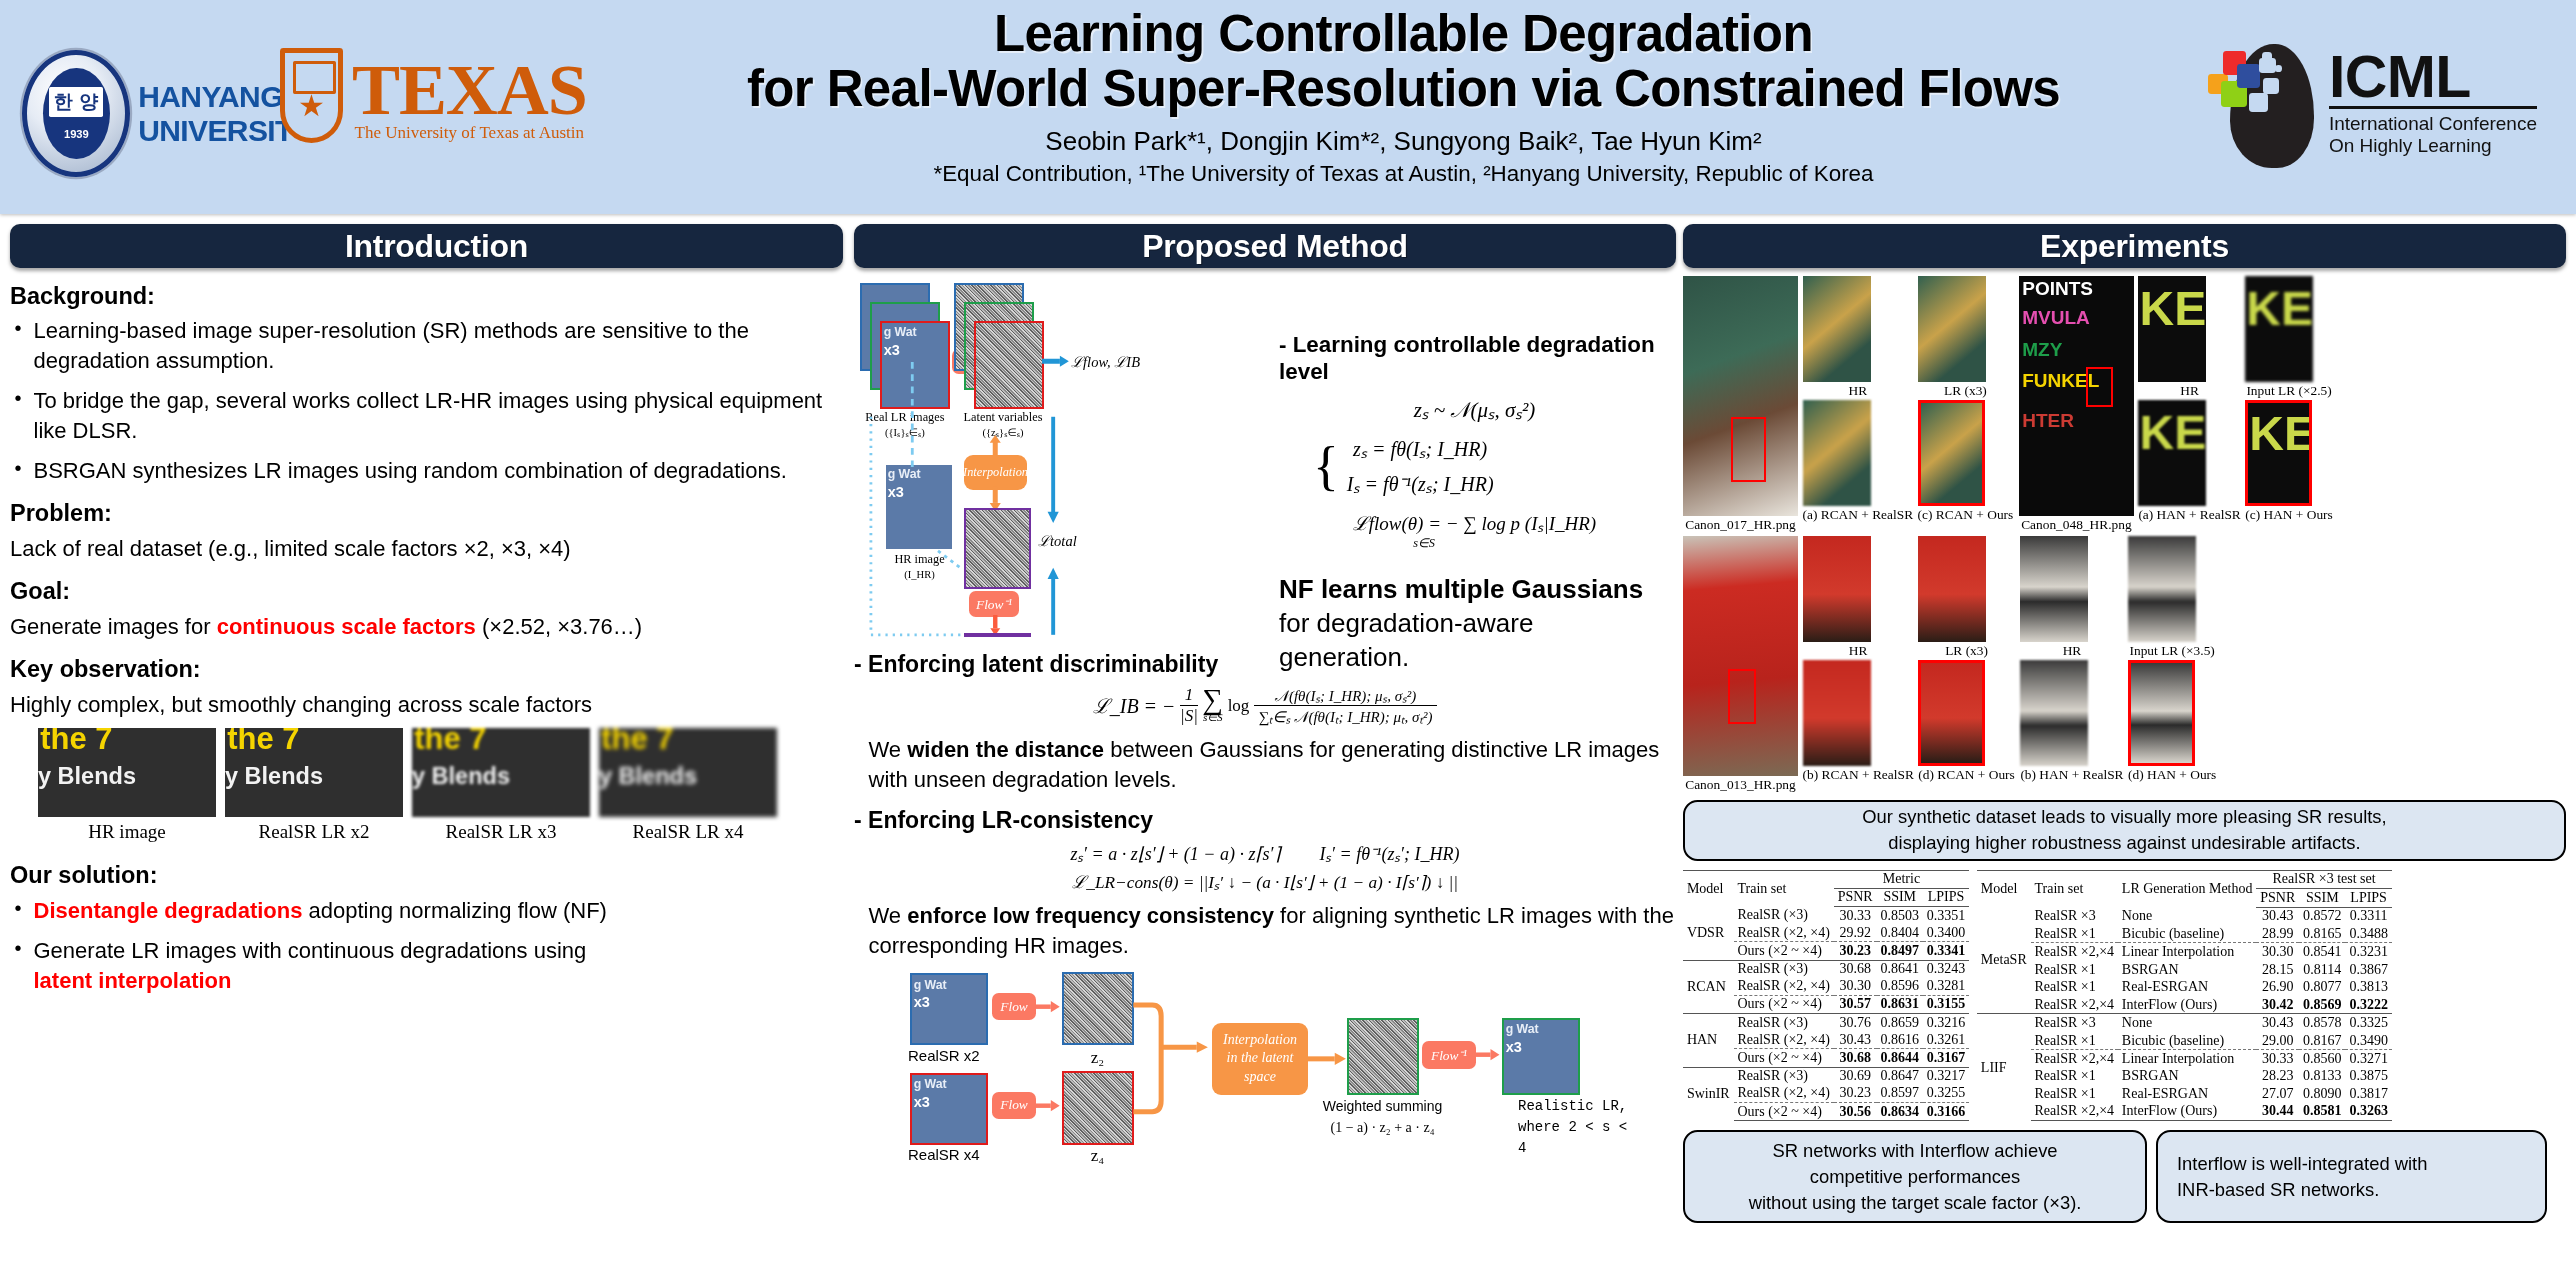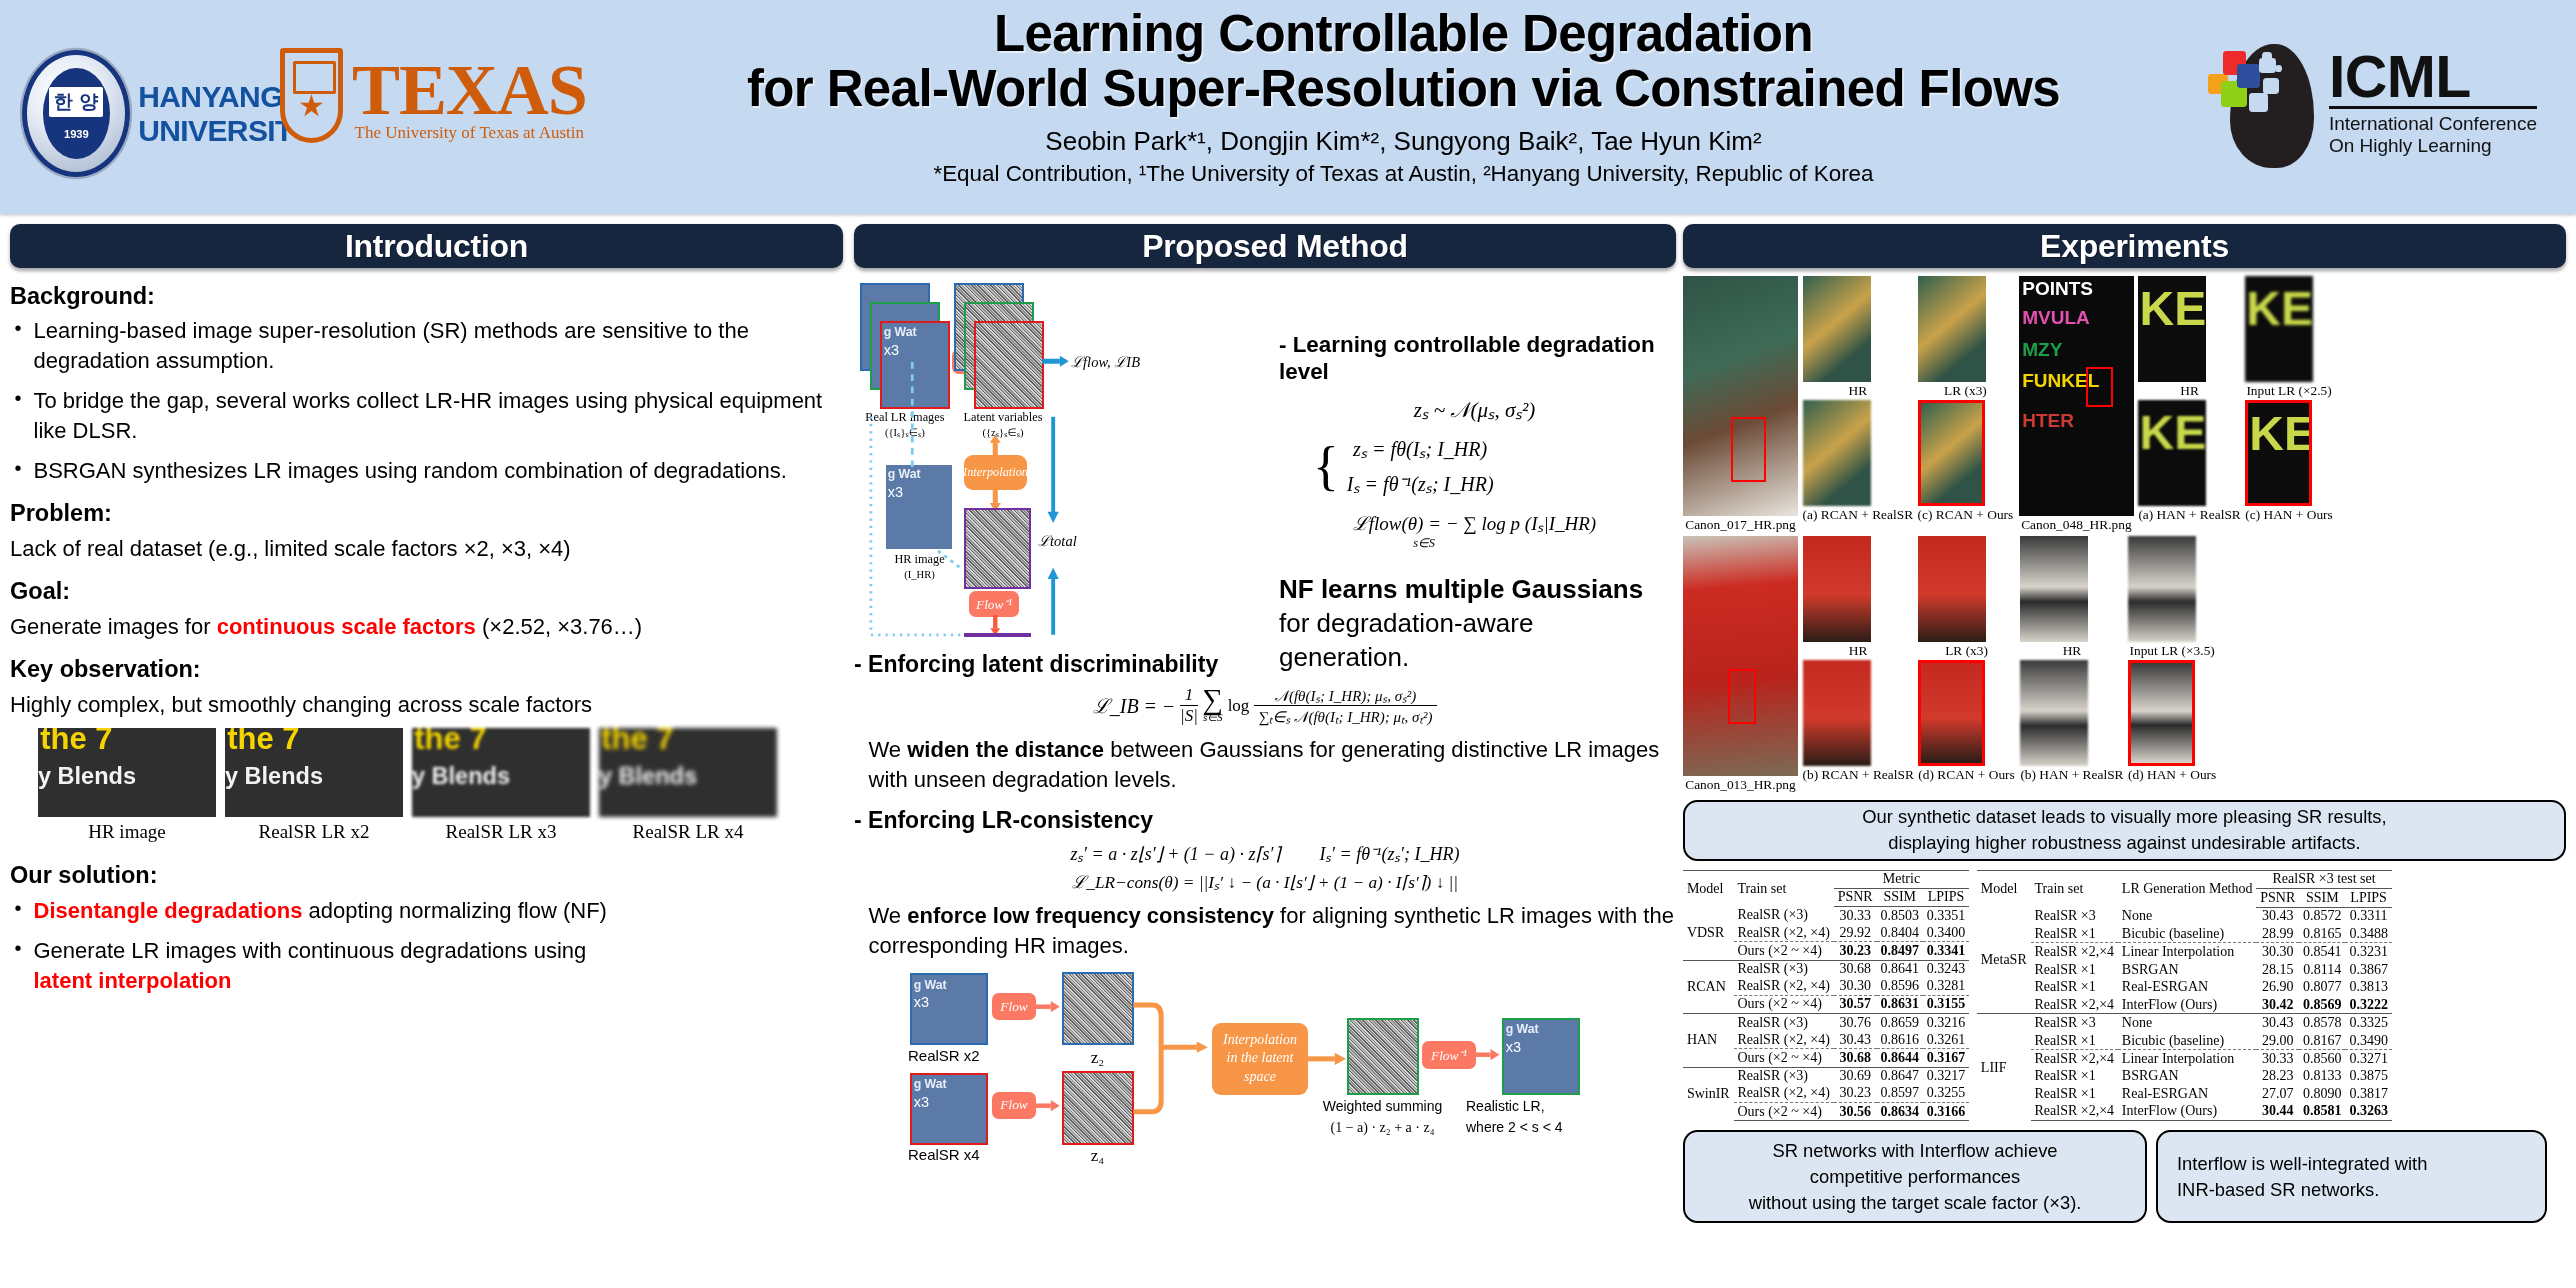--- a/index.html
+++ b/index.html
@@ -65,21 +65,21 @@
   .strip-img .wtxt{position:absolute;left:0px;top:35px;color:#f2f2f2;font-size:23.5px;font-weight:bold;white-space:nowrap;}
   .strip-cap{text-align:center;font-family:"Liberation Serif",serif;font-size:19px;margin-top:4.5px;}
   .b1{filter:blur(0px);} .b2{filter:blur(0.7px);} .b3{filter:blur(1.5px);} .b4{filter:blur(2.3px);}
 
   
   #diagram1{position:relative;width:414px;height:369px;margin-top:9px;}
   .imgbox{position:absolute;background:#5b7aa8;border:2.8px solid #2b6cb0;overflow:hidden;}
   .noisebox{position:absolute;border:2.8px solid #2b6cb0;overflow:hidden;
       background:repeating-linear-gradient(45deg,#8a8a8a 0 1.1px,#d8d8d8 1.1px 2.2px,#5f5f5f 2.2px 3.4px,#bdbdbd 3.4px 4.5px);}
   .imgbox .t1{position:absolute;left:1.7px;top:2.2px;color:#e8eef7;font-size:12.3px;font-weight:bold;}
-  .imgbox .t2{position:absolute;left:1.7px;top:19px;color:#fff;font-size:14.5px;font-weight:normal;}
+  .imgbox .t2{position:absolute;left:1.7px;top:19px;color:#fff;font-size:14.5px;font-weight:bold;}
   .flowbtn{position:absolute;background:#fb7963;border-radius:6.7px;color:#fff;display:flex;align-items:center;
       justify-content:center;font-family:"Liberation Serif",serif;font-style:italic;font-size:13.4px;}
   .interpbtn{position:absolute;background:#f79646;border-radius:9px;color:#fff;display:flex;align-items:center;
       justify-content:center;font-family:"Liberation Serif",serif;font-style:italic;font-size:12.3px;text-align:center;}
   .cap{position:absolute;font-family:"Liberation Serif",serif;font-size:12.3px;text-align:center;}
   .cap small{font-size:10.6px;}
   .arrowh{position:absolute;}
   .mathlab{position:absolute;font-family:"Liberation Serif",serif;font-size:14.5px;font-style:italic;}
 
   
@@ -443,21 +443,21 @@
     </div>
     <svg class="arrowh" style="left:622px;top:79px;" width="24.6" height="13.4" viewBox="0 0 44 24">
       <path d="M0 12 H26" stroke="#fb7963" stroke-width="8"></path>
         <path d="M26 2 L42 12 L26 22 Z" fill="#fb7963"></path>
     </svg>
 
     <div class="imgbox" style="left:648px;top:49px;width:74px;height:73px;border-color:#1e9e4a;">
       <div class="t1">g Wat</div>
       <div class="t2">x3</div>
     </div>
-    <div class="cap" style="left:612px;top:127px;width:123px;font-family:Liberation Sans, sans-serif;font-size:14px;line-height:1.5;text-align:left;">
+    <div class="cap" style="left:664px;top:127px;width:123px;font-family:Liberation Mono, monospace;font-size:14px;line-height:1.5;text-align:left;">
       <span>Realistic LR,</span><br>
       <span>where 2 &lt; s &lt; 4</span>
     </div>
   </div>
 </div>
 
 <div class="col" id="col-exp">
   <div class="section-bar">
     <span>Experiments</span>
   </div>

